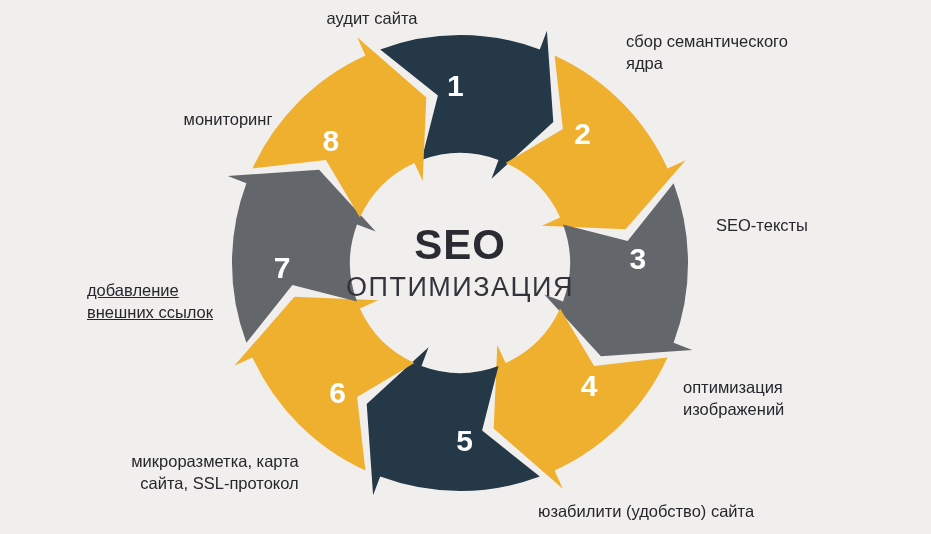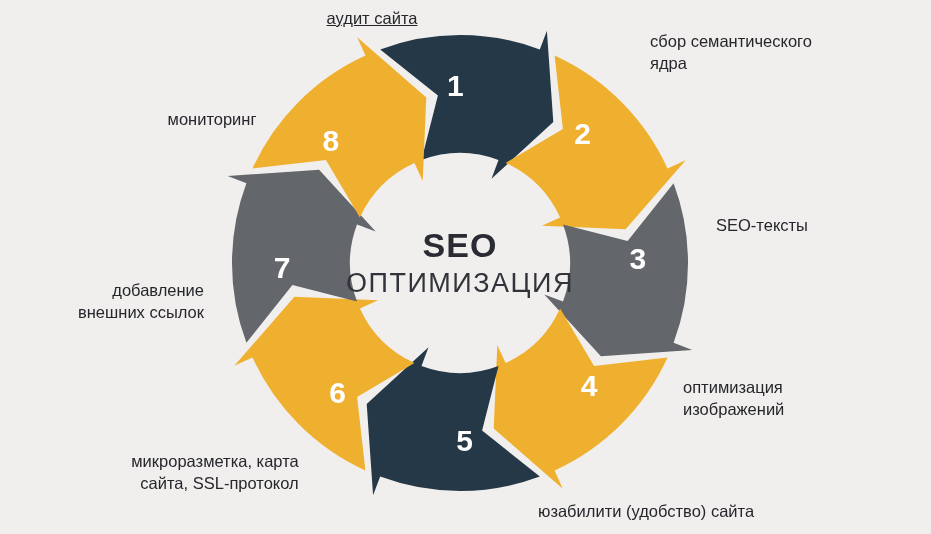--- a/index.html
+++ b/index.html
@@ -12,37 +12,37 @@
   }
   #cycle-svg { position: absolute; left: 0; top: 0; }
 
   .step-label {
     position: absolute;
     font-size: 16.5px;
     line-height: 1.32;
     color: #26262c;
     white-space: pre-line;
   }
-  .label-1 { left: 372px; top: 8px;   transform: translateX(-50%); text-align: right; text-decoration: underline; }
-  .label-2 { left: 626px; top: 31px; margin-left: 24px; }
+  .label-1 { left: 372px; top: 8px;   transform: translateX(-50%); text-align: right; }
+  .label-2 { left: 626px; top: 31px; }
   .label-3 { left: 716px; top: 215px; }
   .label-4 { left: 683px; top: 377px; }
   .label-5 { left: 507px; top: 501px; margin-left: 31px; }
   .label-6 { left: 215px; top: 451px; transform: translateX(-50%); text-align: right; }
-  .label-7 { left: 141px; top: 280px; transform: translateX(-50%); text-align: right; }
-  .label-8 { left: 212px; top: 109px; transform: translateX(-50%); text-align: center; }
+  .label-7 { left: 150px; top: 280px; transform: translateX(-50%); text-align: left; text-decoration: underline; }
+  .label-8 { left: 228px; top: 109px; transform: translateX(-50%); text-align: center; }
 
   .center-title {
     position: absolute;
     left: 460px; top: 262px;
     transform: translate(-50%, -50%);
     text-align: center;
   }
   .center-title .seo {
-    font-size: 34px;
+    font-size: 42px;
     font-weight: bold;
     color: #2b2b33;
     letter-spacing: 1px;
   }
   .center-title .sub {
     font-size: 27px;
     color: #33333b;
     letter-spacing: 1.5px;
     margin-top: 3px;
   }

